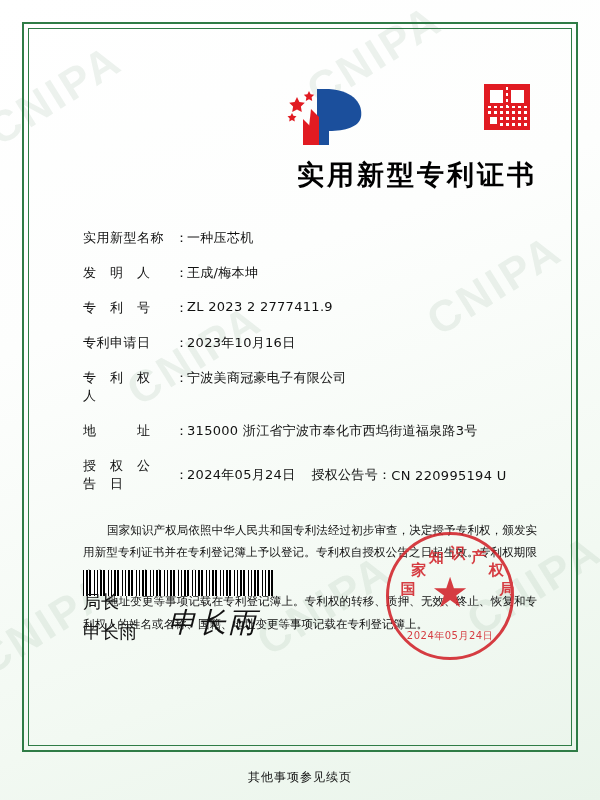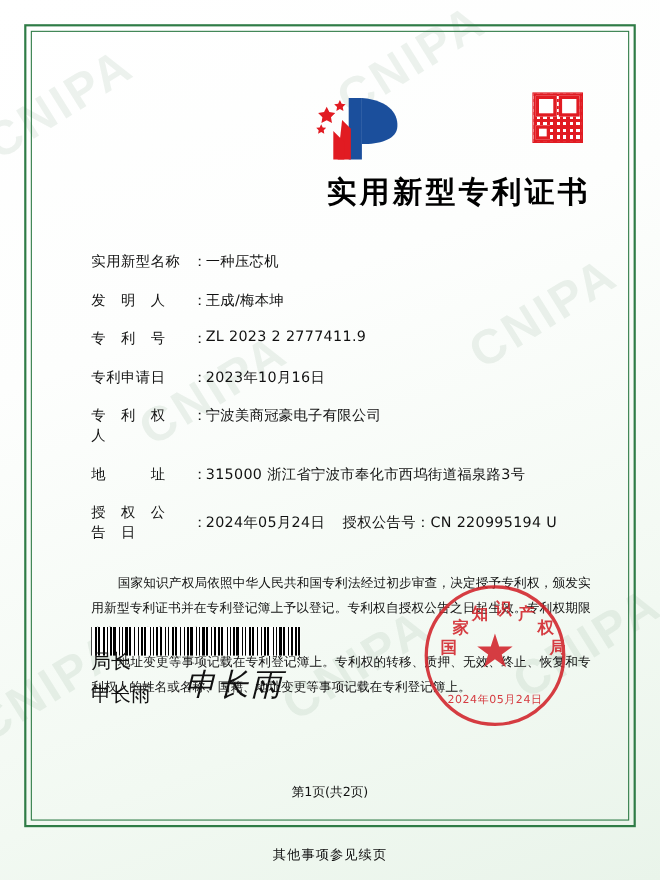--- a/index.html
+++ b/index.html
@@ -359,19 +359,18 @@
       <div class="seal-inner-text">2024年05月24日</div>
     </div>
 
     <div class="signature">申长雨</div>
 
     <div class="director">
       <div>局长</div>
       <div>申长雨</div>
     </div>
 
-    <div class="page-no">第1页(共2页)</div>
 
   </div>
 
   <div class="footer-note">其他事项参见续页</div>
 
 </div>
 
 </body></html>

